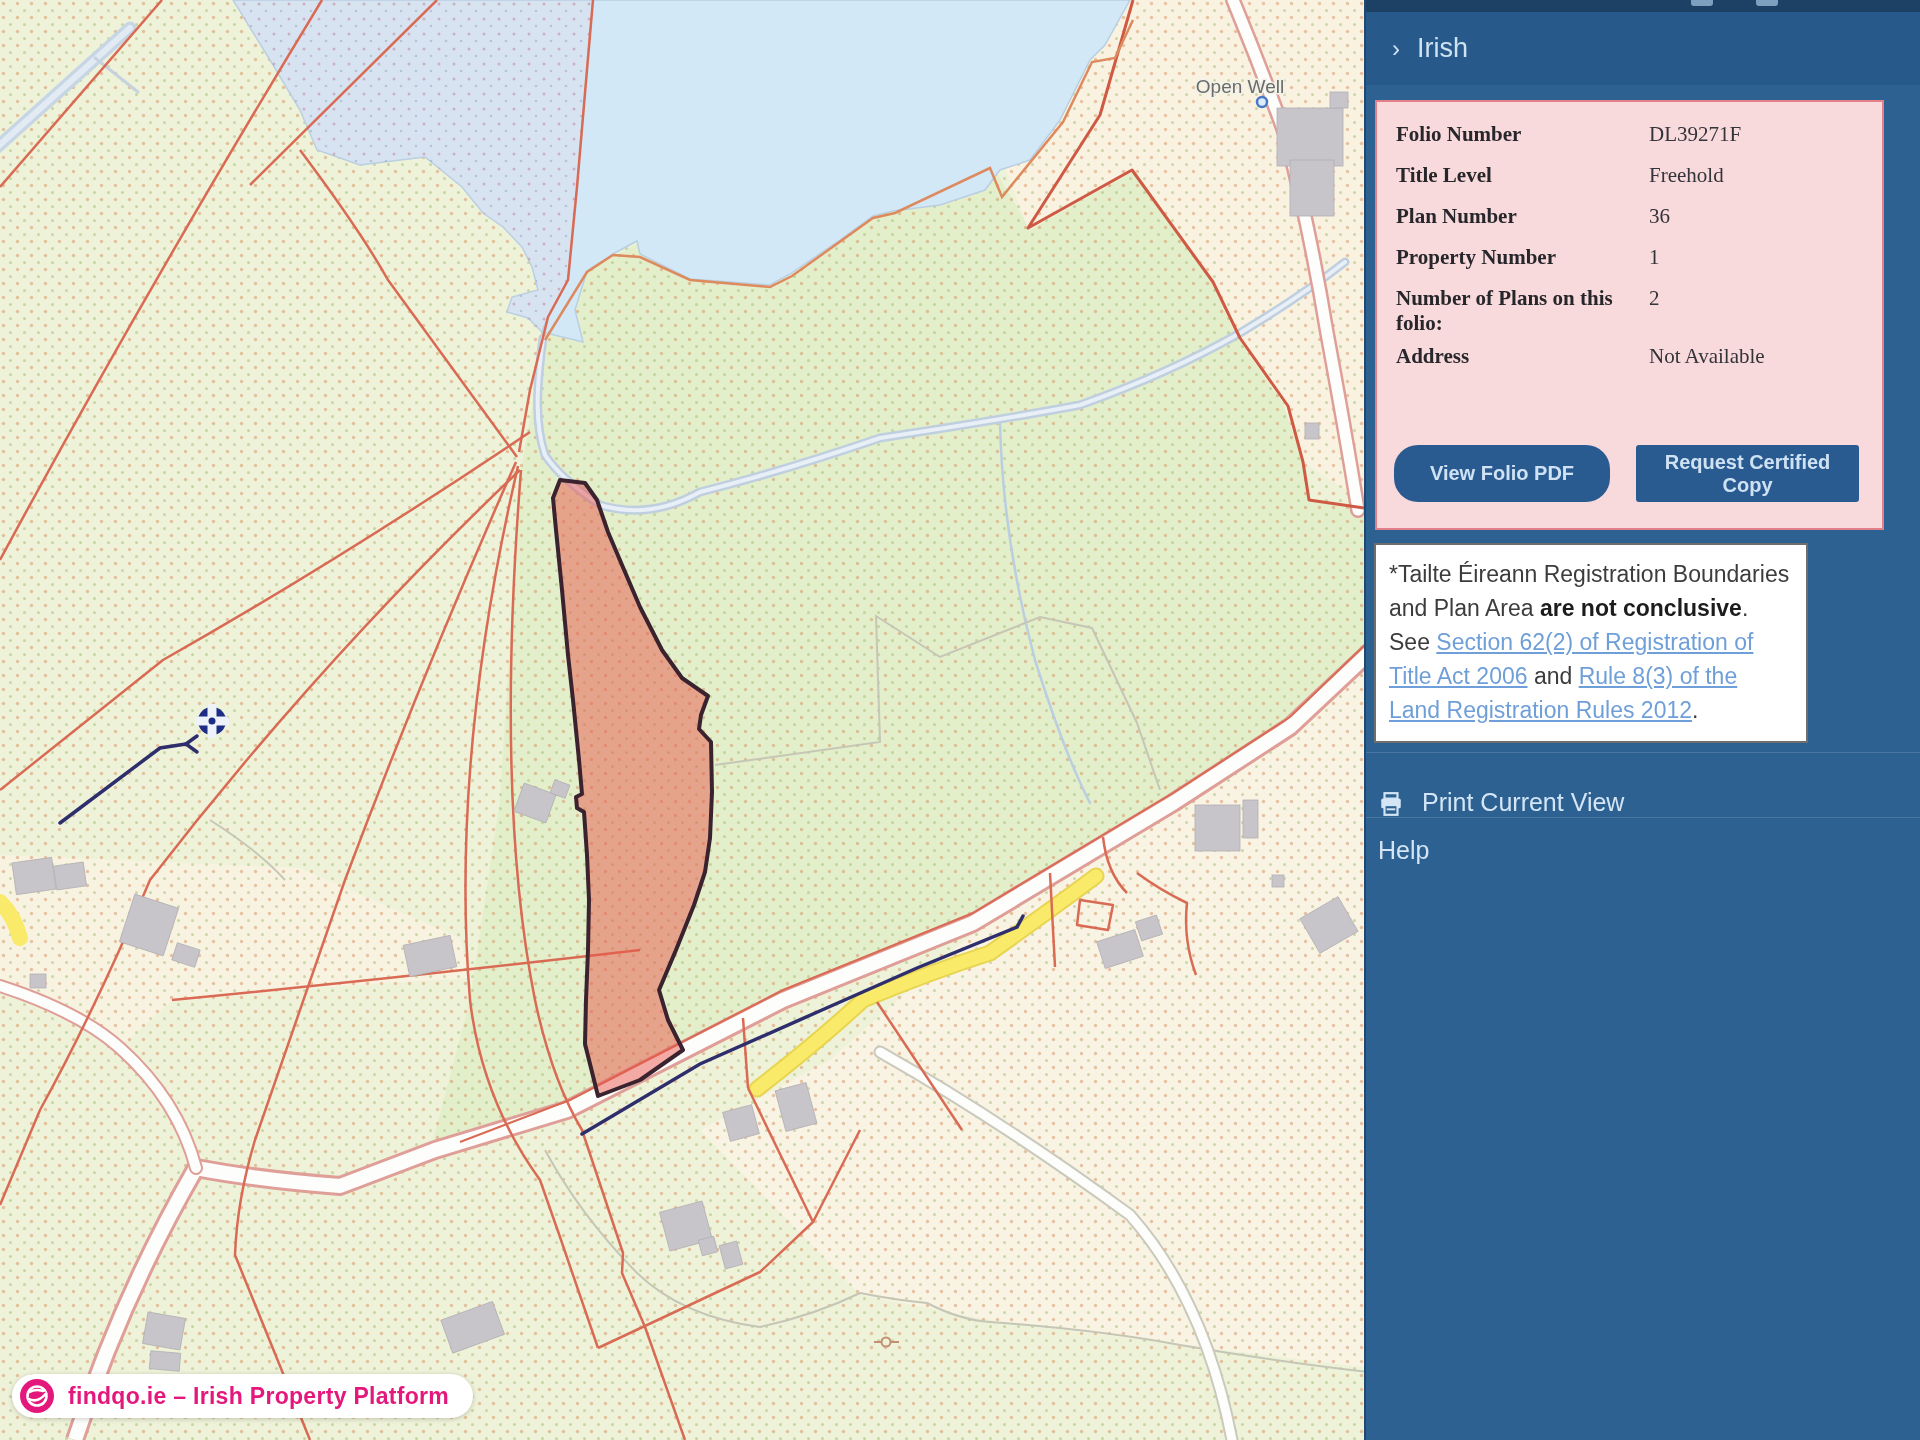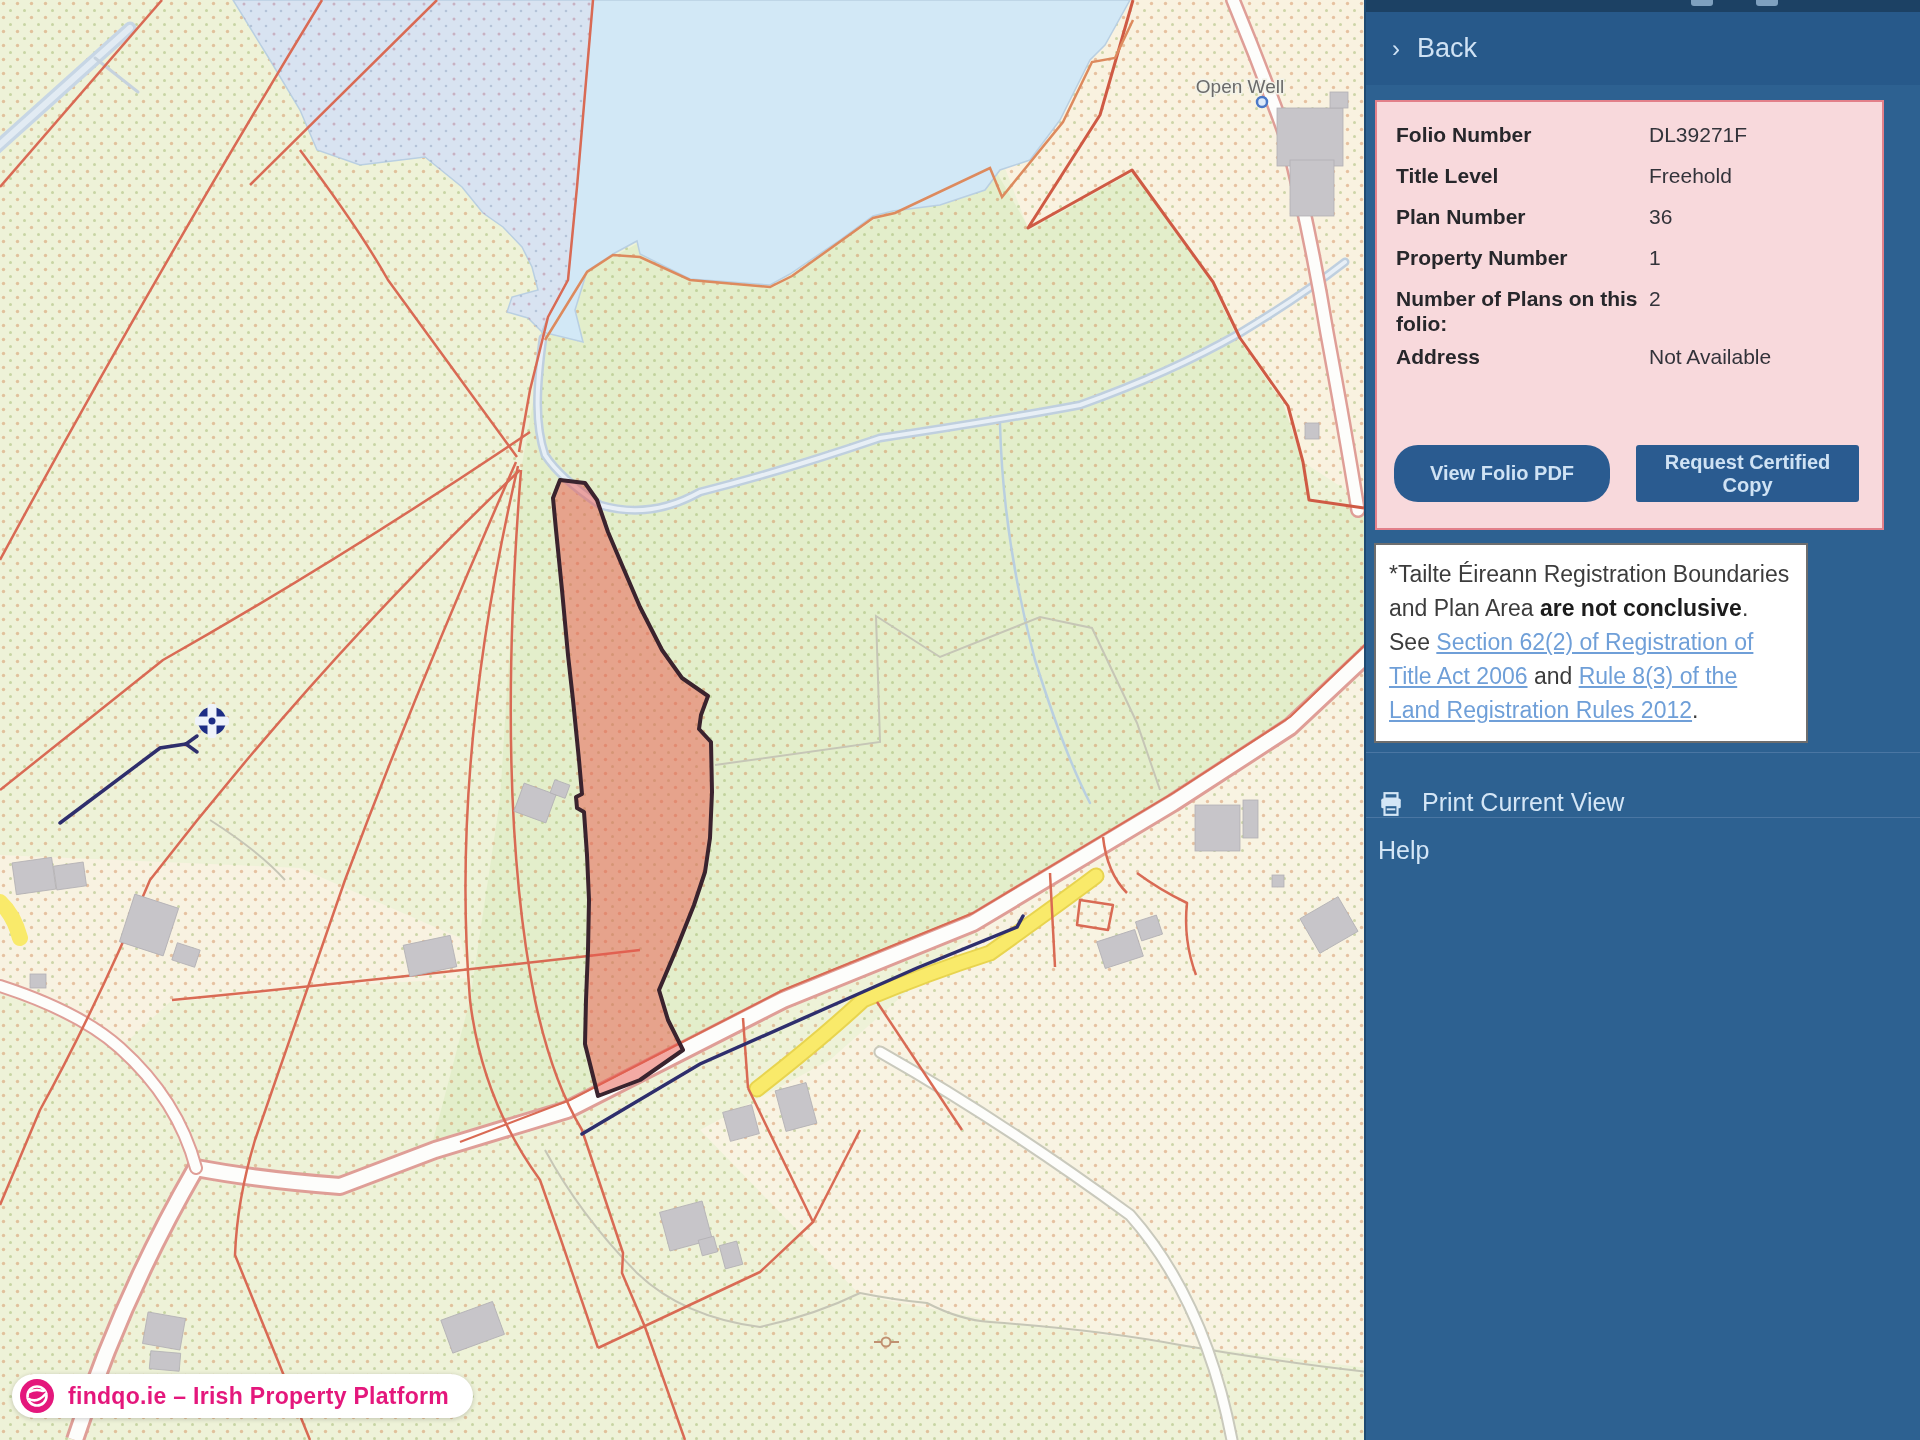--- a/index.html
+++ b/index.html
@@ -5,21 +5,21 @@
   html,body{margin:0;padding:0;background:#dedede;}
   .stage{position:relative;width:1920px;height:1440px;overflow:hidden;background:#eef2d8;font-family:"Liberation Sans",sans-serif;}
   .map-svg{position:absolute;left:0;top:0;}
   
   .sidebar{position:absolute;left:1364px;top:0;width:556px;height:1440px;background:#2d6191;border-left:2px solid #1e4a72;box-sizing:border-box;color:#d4e6f6;}
   .topstrip{position:relative;height:12px;background:#1c4164;}
   .topstrip .glyph{position:absolute;top:0;height:6px;width:22px;border-radius:0 0 3px 3px;background:#9fc0dd;opacity:.75;}
   .backbar{height:73px;background:#27598a;display:flex;align-items:center;padding-left:26px;color:#cfe2f4;font-size:27px;cursor:pointer;}
   .backbar .chev{font-size:24px;margin-right:17px;color:#cfe2f4;}
   .folio-box{position:absolute;left:9px;top:100px;width:509px;height:430px;box-sizing:border-box;background:#f8d9dc;border:2px solid #e2808a;}
-  .folio-rows{padding:12px 13px 0 19px;}
+  .folio-rows{padding:12px 13px 0 19px;font-family:Liberation Serif, serif;}
   .frow{display:flex;align-items:flex-start;min-height:41px;}
   .frow .lab{width:253px;font-weight:bold;font-size:21px;color:#27272b;line-height:25px;padding-top:8px;}
   .frow .val{flex:1;font-size:21px;color:#33333a;line-height:25px;padding-top:8px;}
   .folio-buttons{position:absolute;left:17px;right:23px;bottom:26px;display:flex;}
   .fbtn{height:57px;background:#2a5b90;color:#cfe2f4;font-family:"Liberation Sans",sans-serif;font-size:20px;font-weight:bold;border:none;border-radius:3px;cursor:pointer;}
   .fbtn.b1{width:216px;margin-right:26px;border-radius:24px;}
   .fbtn.b2{flex:1;}
   .disclaimer{position:absolute;left:8px;top:543px;width:434px;box-sizing:border-box;background:#ffffff;border:2px solid #6e6e6e;padding:12px 13px 14px 13px;font-size:23px;line-height:1.48;color:#3c3c3c;}
   .disclaimer b{color:#1c1c1c;}
   .disclaimer a{color:#6f9fd8;text-decoration:underline;cursor:pointer;}
@@ -195,21 +195,21 @@
   </svg>
 
   <div class="sidebar">
     <div class="topstrip">
       <div class="glyph" style="left:325px"></div>
       <div class="glyph" style="left:390px"></div>
     </div>
 
     <div class="backbar">
       <span class="chev">›</span>
-      <span>Back</span>
+      <span>Irish</span>
     </div>
 
     <div class="folio-box">
       <div class="folio-rows">
         <div class="frow">
           <span class="lab">Folio Number</span>
           <span class="val">DL39271F</span>
         </div>
         <div class="frow">
           <span class="lab">Title Level</span>

